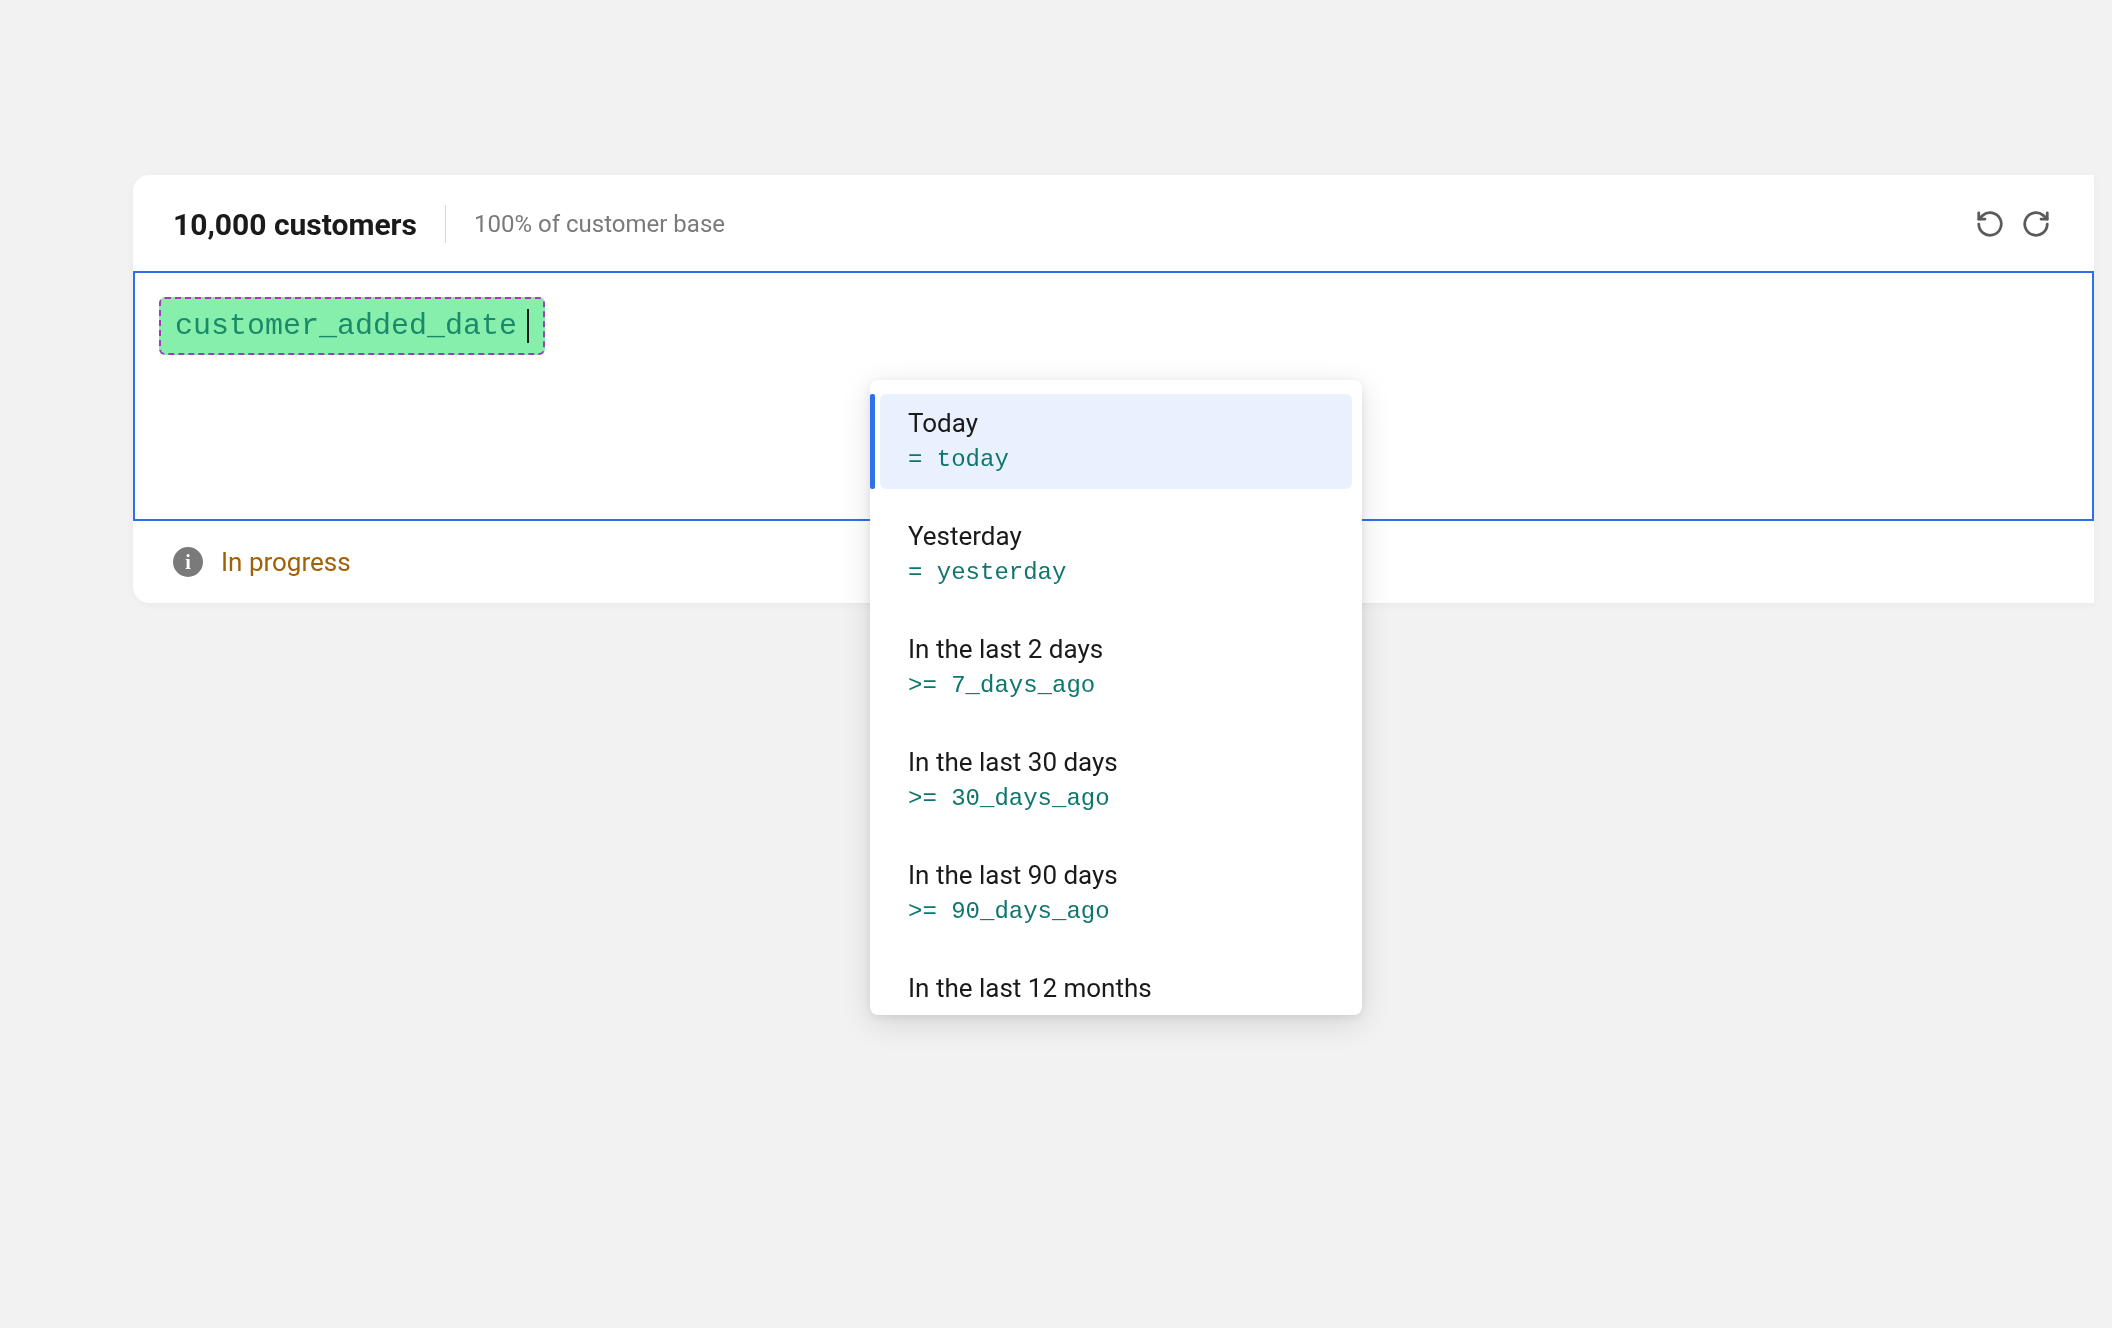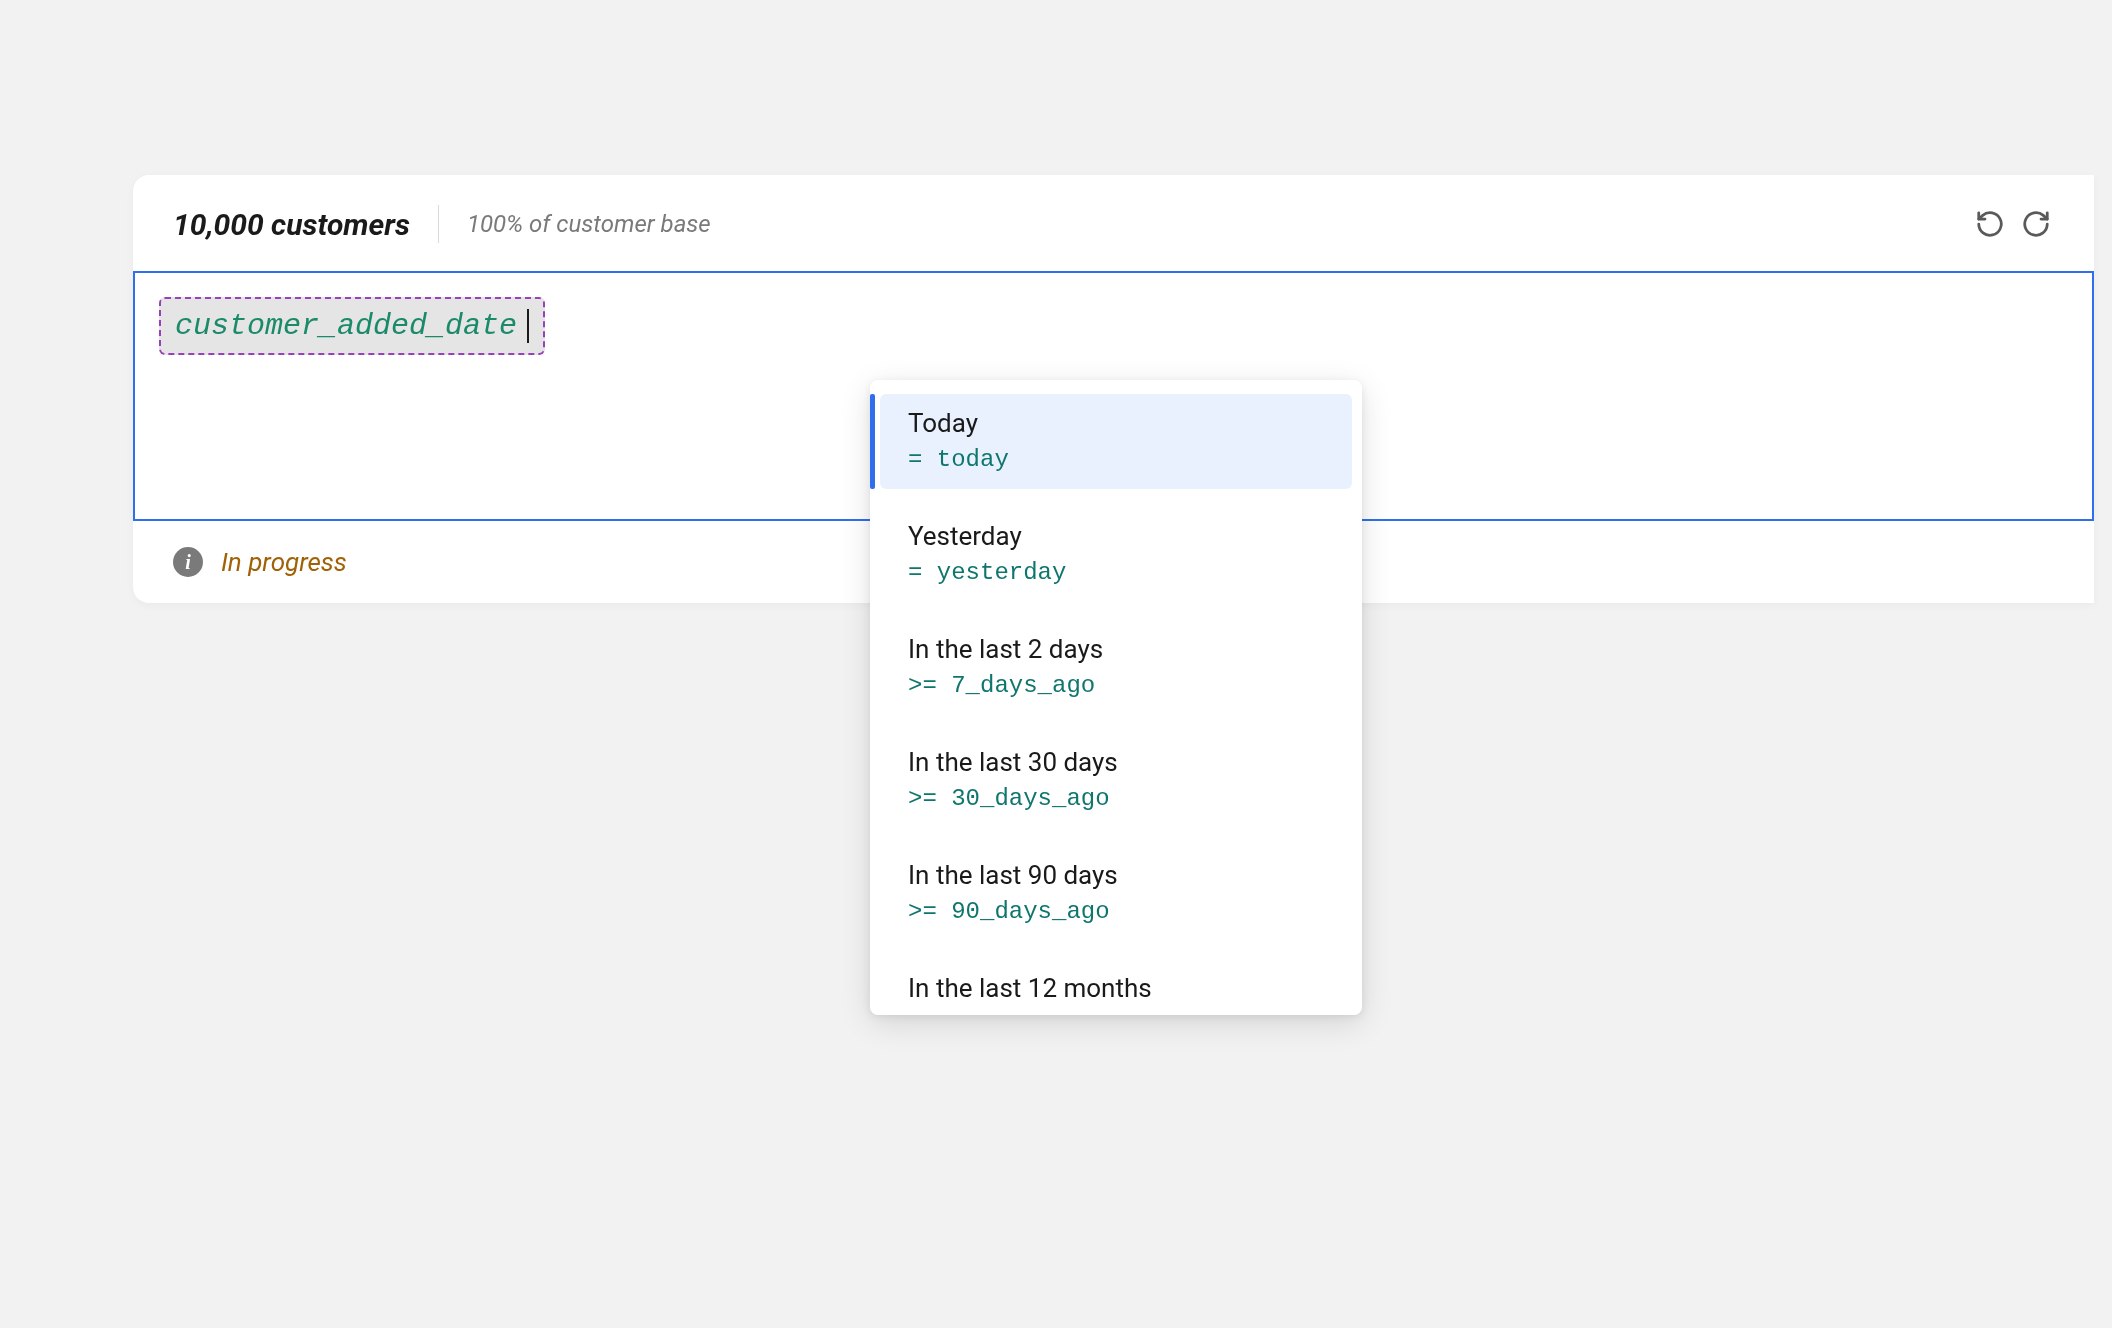--- a/index.html
+++ b/index.html
@@ -15,21 +15,20 @@
       position: relative;
     }
     .card {
       position: absolute;
       top: 175px;
       left: 133px;
       right: 18px;
       background: #ffffff;
       border-radius: 16px 0 0 16px;
       box-shadow: 0 2px 8px rgba(0,0,0,0.04);
-      font-style: italic;
     }
     .header-row {
       display: flex;
       align-items: center;
       padding: 30px 40px 28px 40px;
       gap: 28px;
     }
     .customer-count {
       font-size: 30px;
       font-weight: 700;
@@ -64,21 +63,21 @@
     .query-box {
       border: 2px solid #2f6fed;
       min-height: 250px;
       padding: 24px;
       position: relative;
       background: #ffffff;
     }
     .token {
       display: inline-block;
       border: 2px dashed #9a3fbc;
-      background: #e5e5e5;
+      background: #86efac;
       border-radius: 6px;
       padding: 10px 26px 10px 14px;
       font-family: "SFMono-Regular", Consolas, "Liberation Mono", Menlo, monospace;
       font-size: 30px;
       color: #1a8a6a;
       position: relative;
     }
     .token-cursor {
       position: absolute;
       right: 14px;

